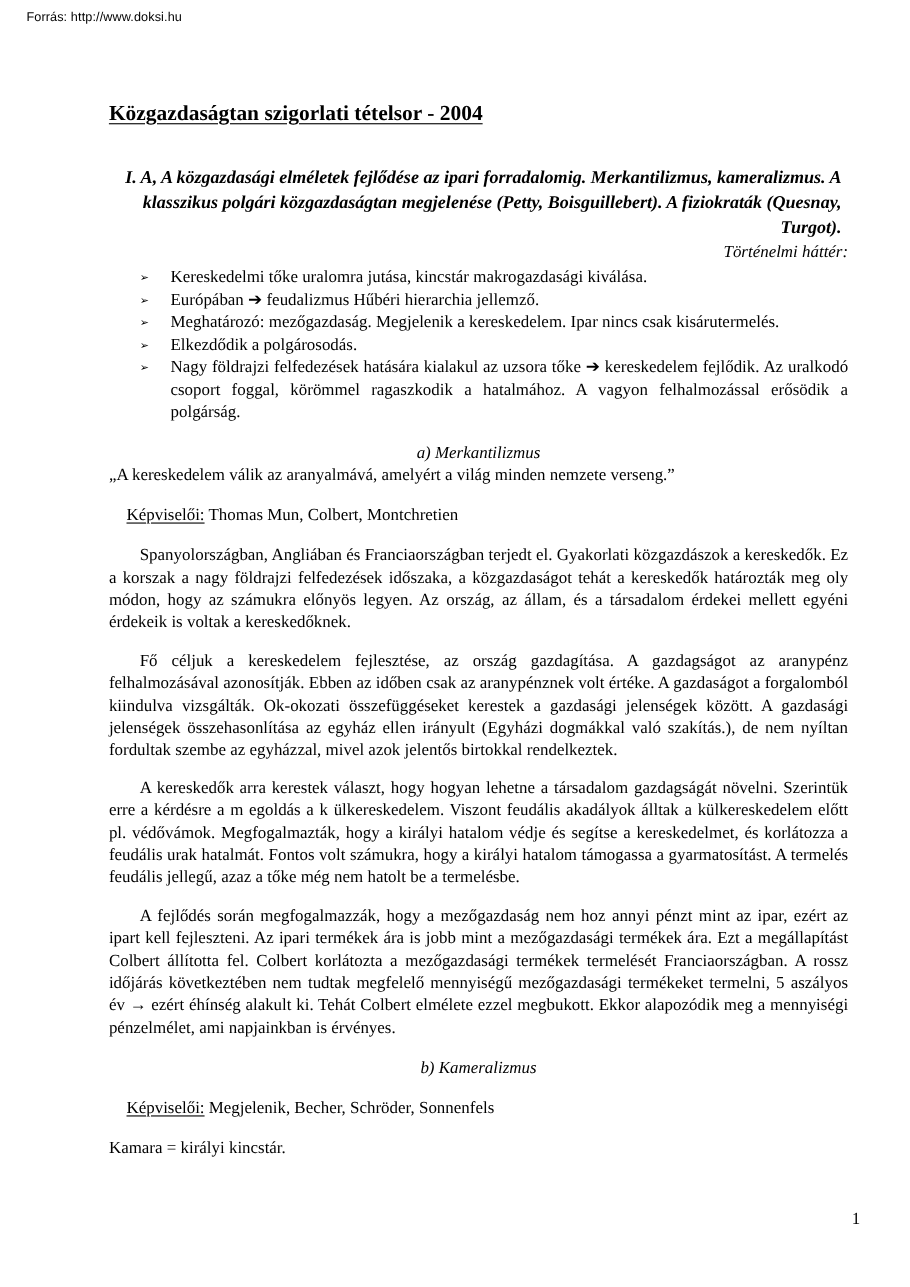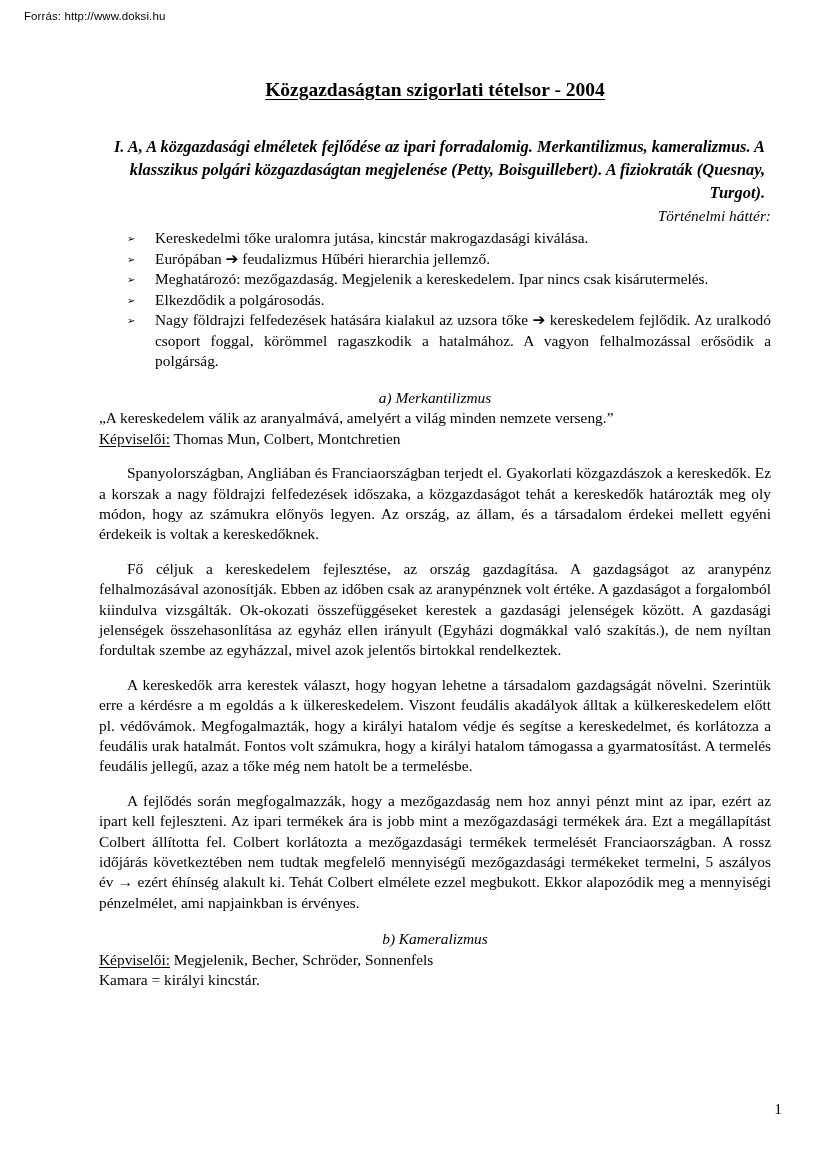--- a/index.html
+++ b/index.html
@@ -41,25 +41,24 @@
   .content {
     position: absolute;
     left: 99px;
     top: 78px;
     width: 672px;
     font-size: 15.4px;
     line-height: 20.4px;
   }
 
   .doc-title {
-    text-align: center;
     font-weight: bold;
     font-size: 19.5px;
     line-height: 24px;
-    margin: 0 0 0 0;
+    margin: 14px 0 0 0;
     padding: 0;
   }
   .doc-title span.u {
     text-decoration: underline;
     text-underline-offset: 3px;
   }
 
   .doc-subtitle {
     text-align: right;
     font-weight: bold;
@@ -120,21 +119,21 @@
     font-style: italic;
     margin: 16px 0 0 0;
     line-height: 20.4px;
     text-align: center;
   }
   .plain-line {
     margin: 0;
     line-height: 20.4px;
   }
   .kepviseloi {
-    margin: 0;
+    margin: 16px;
     line-height: 20.4px;
   }
   .kepviseloi .lbl {
     text-decoration: underline;
     text-underline-offset: 2px;
   }
 
   
   p.body {
     margin: 14px 0 0 0;

